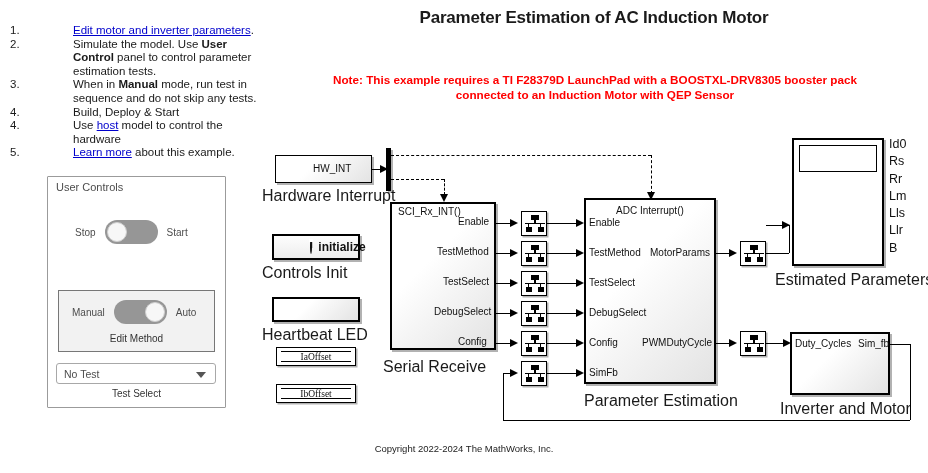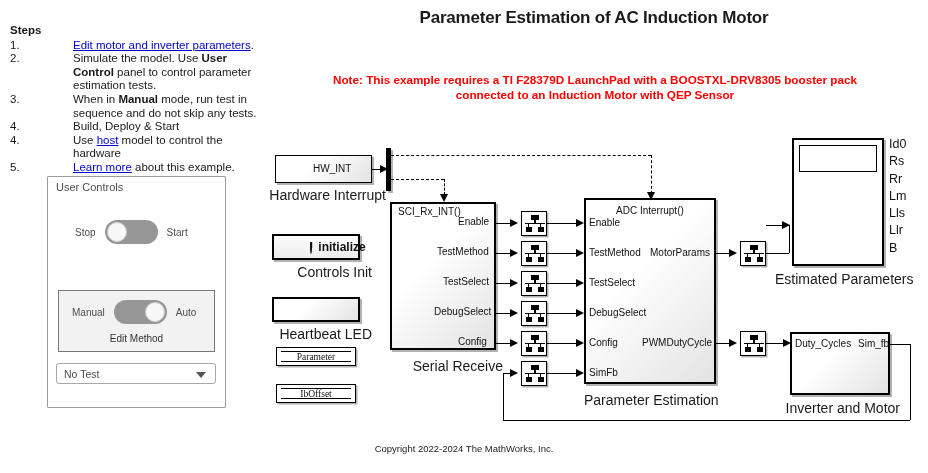--- a/index.html
+++ b/index.html
@@ -38,21 +38,21 @@
   .sub-lab{position:absolute;width:100%;text-align:center;font-size:10px;color:#333;}
   #tm-box{position:absolute;left:10px;top:113px;width:157px;height:62px;border:1px solid #777;background:#f2f2f2;box-sizing:border-box;}
   #dd{position:absolute;left:8px;top:186px;width:160px;height:21px;border:1px solid #a8a8a8;border-radius:3px;background:#fff;box-sizing:border-box;}
   #dd .val{position:absolute;left:7px;top:4px;font-size:10.5px;color:#4d4d4d;}
   #dd .car{position:absolute;right:9px;top:8px;width:0;height:0;border-left:5px solid transparent;border-right:5px solid transparent;border-top:6px solid #555;}
 
   
   .blk{position:absolute;box-sizing:border-box;border:1.4px solid #000;
        background:linear-gradient(135deg,#ffffff 0%,#ffffff 38%,#e3e3e3 100%);
        box-shadow:2px 2px 0 rgba(0,0,0,0.30);}
-  .blk-lab{position:absolute;text-align:right;font-size:14px;color:#1a1a1a;white-space:nowrap;}
+  .blk-lab{position:absolute;text-align:left;font-size:16px;color:#1a1a1a;white-space:nowrap;}
   .port{position:absolute;font-size:10px;color:#111;white-space:nowrap;}
   .ftxt{position:absolute;font-size:10px;color:#111;white-space:nowrap;}
 
   
   .wh{position:absolute;height:0;border-top:1.2px solid #000;}
   .wv{position:absolute;width:0;border-left:1.2px solid #000;}
   .dh{position:absolute;height:0;border-top:1.2px dashed #000;}
   .dv{position:absolute;width:0;border-left:1.2px dashed #000;}
   .arrR{position:absolute;width:0;height:0;border-top:4.5px solid transparent;border-bottom:4.5px solid transparent;border-left:8px solid #000;}
   .arrD{position:absolute;width:0;height:0;border-left:4.5px solid transparent;border-right:4.5px solid transparent;border-top:8px solid #000;}
@@ -80,21 +80,20 @@
   #estblk{position:absolute;box-sizing:border-box;border:2.2px solid #000;background:#fff;box-shadow:2px 2px 0 rgba(0,0,0,.3);}
   #estblk .scr{position:absolute;left:5px;right:5px;top:5px;height:25px;border:1.2px solid #000;background:#fff;}
   #estlist{position:absolute;font-size:12.5px;line-height:17.3px;color:#111;}
 
   #copy{position:absolute;left:0;width:928px;top:443px;text-align:center;font-size:9.5px;color:#222;}
 </style>
 </head>
 <body>
 
 <div class="abs" id="steps">
-  <div class="hdr">Steps</div>
   <ol>
     <li>
       <span class="num">1.</span>
       <span class="txt"><a class="lnk" href="#">Edit motor and inverter parameters</a><span>.</span></span>
     </li>
     <li>
       <span class="num">2.</span>
       <span class="txt"><span>Simulate the model. Use </span><span class="bld">User Control</span><span> panel to control parameter estimation tests.</span></span>
     </li>
     <li>
@@ -141,20 +140,21 @@
         </span>
       <span class="tgl-lab">Auto</span>
     </div>
     <div class="sub-lab" style="top:42px;font-weight:normal;">Edit Method</div>
   </div>
 
   <div id="dd">
     <span class="val">No Test</span>
     <span class="car"></span>
   </div>
+  <div class="sub-lab" style="top:211px;">Test Select</div>
 </div>
 
 <div class="blk" style="left:275px;top:155px;width:97px;height:28px;"></div>
 <div class="port" style="left:313px;top:163px;">HW_INT</div>
 <div class="blk-lab" style="left:262px;top:187px;width:124px;">Hardware Interrupt</div>
 <div class="wh" style="left:372px;top:169px;width:14px;"></div>
 <div class="arrR" style="left:380px;top:164.5px;"></div>
 
 <div id="busbar" style="left:386px;top:148px;width:5px;height:43px;"></div>
 
@@ -170,21 +170,21 @@
   <span class="pw"></span>
   <span class="lb">initialize</span>
 </div>
 <div class="blk-lab" style="left:262px;top:264px;width:110px;">Controls Init</div>
 
 <div class="blk" style="left:272px;top:297px;width:88px;height:25px;border-width:2.2px;"></div>
 <div class="blk-lab" style="left:262px;top:326px;width:110px;">Heartbeat LED</div>
 
 <div class="disp" style="left:276px;top:347px;width:80px;height:19px;">
   <div class="bar" style="top:3px;"></div>
-  <div class="dl">Parameter</div>
+  <div class="dl">IaOffset</div>
   <div class="bar" style="bottom:3px;"></div>
 </div>
 <div class="disp" style="left:276px;top:384px;width:80px;height:19px;">
   <div class="bar" style="top:3px;"></div>
   <div class="dl">IbOffset</div>
   <div class="bar" style="bottom:3px;"></div>
 </div>
 
 <div class="blk" style="left:390px;top:202px;width:106px;height:148px;border-width:2.2px;"></div>
 <div class="ftxt" style="left:398px;top:206px;">SCI_Rx_INT()</div>

